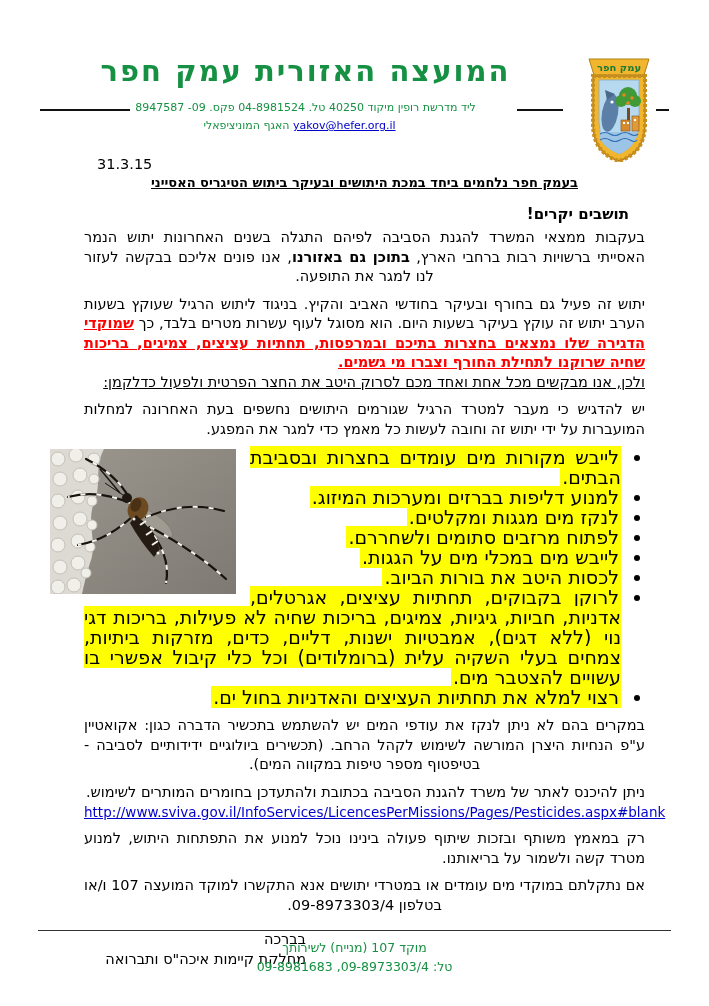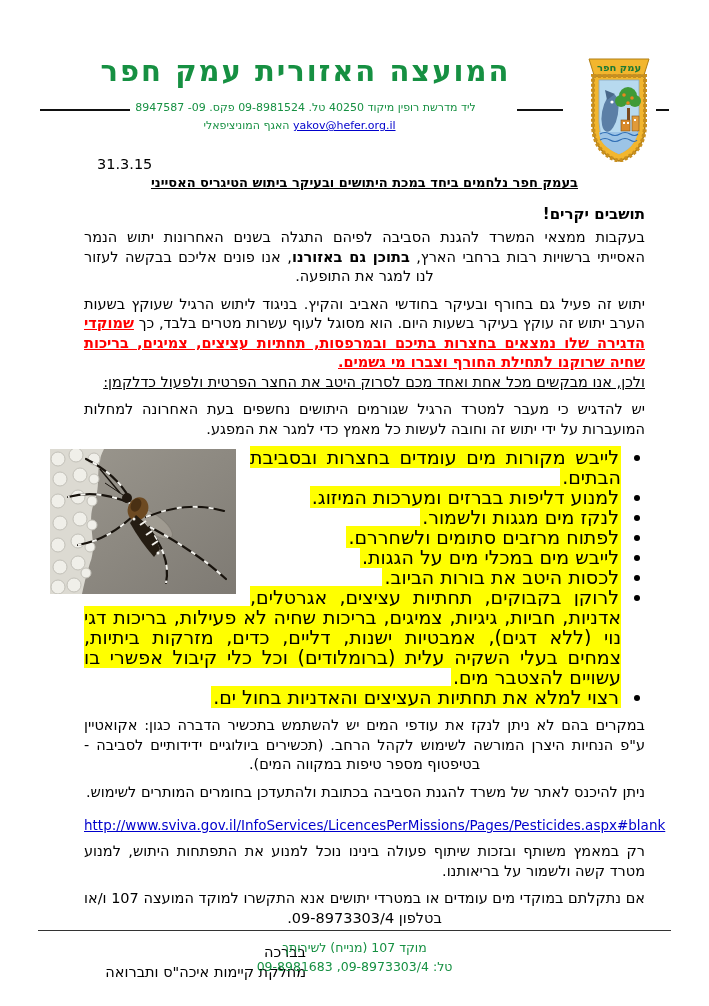--- a/index.html
+++ b/index.html
@@ -23,35 +23,35 @@
   .rule-dash{left:656px;width:13px;}
   .email-line{position:absolute;top:103px;right:150px;left:40px;text-align:center;
     color:var(--green,#169042);font-size:11px;}
   .email-line a{color:var(--link_blue,#0000cc);text-decoration:underline;}
   .logo{position:absolute;top:42px;left:585px;width:68px;height:104px;}
 
   
   .content{padding:2px 64px 0 84px;}
   .date{font-size:14.5px;direction:ltr;text-align:left;margin:0 0 3px 13px;}
   .subject{font-size:13px;font-weight:bold;text-decoration:underline;text-align:center;margin:0 0 15px;}
-  .salutation{font-size:15px;font-weight:bold;margin:10px 0 5px;}
+  .salutation{font-size:15px;font-weight:bold;margin:10px 16px 5px;}
   p.body{font-size:14.5px;line-height:19.5px;margin:0 0 8px;text-align:justify;}
   .tal-c{text-align-last:center;}
   .m0{margin-bottom:0 !important;}
   .b{font-weight:bold;}
   .red{color:var(--red,#ff0000);font-weight:bold;text-decoration:underline;}
   .ul-para{text-decoration:underline;}
 
   .mosq{float:left;width:186px;height:145px;margin:2px 14px 4px -34px;}
 
   ul.action-list{margin:2px 0 9px;padding:0 24px 0 0;list-style:disc;}
   ul.action-list li{font-size:19px;line-height:20px;text-align:justify;}
   ul.action-list mark{background:var(--highlight,#ffff00);color:#000;padding:0 2px;}
 
-  .link-line{margin:15px 0 9px;font-size:13.5px;direction:ltr;text-align:left;}
+  .link-line{margin:2px 0 9px;font-size:13.5px;direction:ltr;text-align:left;}
   .link-line a{color:var(--link_blue,#0000cc);text-decoration:underline;}
 
   .closing-block{width:210px;margin:14px auto 0 12px;text-align:right;
     font-size:14.5px;line-height:20px;}
   .closing-block .signature{white-space:nowrap;}
 
   
   .footer{
     position:absolute;left:38px;right:38px;bottom:30px;text-align:center;
     color:var(--green,#169042);font-size:12.5px;line-height:19px;
@@ -62,21 +62,21 @@
 </head>
 <body>
 
 <div class="page">
 
   <header>
     <div class="council-name">המועצה האזורית עמק חפר</div>
     <div class="rule rule-left"></div>
     <div class="rule rule-mid"></div>
     <div class="rule rule-dash"></div>
-    <div class="addr-line">ליד מדרשת רופין מיקוד 40250 טל. 09-8981524 פקס. 09- 8947587</div>
+    <div class="addr-line">ליד מדרשת רופין מיקוד 40250 טל. 04-8981524 פקס. 09- 8947587</div>
     <div class="email-line">
       <a href="#">yakov@hefer.org.il</a>
       <span>האגף המוניציפאלי</span>
     </div>
 
     <svg class="logo" viewBox="0 0 68 104">
       <polygon points="4,1 64,1 59,17 9,17" fill="#f2b62e" stroke="#b07f14" stroke-width="1"></polygon>
       <text x="34" y="13" text-anchor="middle" font-size="10" font-weight="bold" fill="#1e7a34">עמק חפר</text>
       <path d="M8,18 H60 V66 Q60,95 34,103 Q8,95 8,66 Z" fill="#f2b62e" stroke="#b07f14" stroke-width="1.5"></path>
       <path d="M8,18 H60 V66 Q60,95 34,103 Q8,95 8,66 Z" fill="none" stroke="#c98f1e" stroke-width="4" stroke-dasharray="3 2"></path>
@@ -184,21 +184,21 @@
             <path d="M102,96 L108,92"></path>
         </g>
         <circle cx="84" cy="70" r="1.5" fill="#f4f3ee"></circle>
         <circle cx="108" cy="104" r="1.5" fill="#f4f3ee"></circle>
       </g>
     </svg>
 
     <ul class="action-list">
         <li><mark>לייבש מקורות מים עומדים בחצרות ובסביבת הבתים.</mark></li>
         <li><mark>למנוע דליפות בברזים ומערכות המיזוג.</mark></li>
-        <li><mark>לנקז מים מגגות ולשמור.</mark></li>
+        <li><mark>לנקז מים מגגות ומקלטים.</mark></li>
         <li><mark>לפתוח מרזבים סתומים ולשחררם.</mark></li>
         <li><mark>לייבש מים במכלי מים על הגגות.</mark></li>
         <li><mark>לכסות היטב את בורות הביוב.</mark></li>
         <li><mark>לרוקן בקבוקים, תחתיות עציצים, אגרטלים, אדניות, חביות, גיגיות, צמיגים, בריכות שחיה לא פעילות, בריכות דגי נוי (ללא דגים), אמבטיות ישנות, דליים, כדים, מזרקות ביתיות, צמחים בעלי השקיה עלית (ברומלודים) וכל כלי קיבול אפשרי בו עשויים להצטבר מים.</mark></li>
         <li><mark>רצוי למלא את תחתיות העציצים והאדניות בחול ים.</mark></li>
       </ul>
 
     <p class="body tal-c">במקרים בהם לא ניתן לנקז את עודפי המים יש להשתמש בתכשיר הדברה כגון: אקואטיין ע"פ הנחיות היצרן המורשה לשימוש לקהל הרחב. (תכשירים ביולוגיים ידידותיים לסביבה - בטיפטוף מספר טיפות במקווה המים).</p>
     <p class="body m0">ניתן להיכנס לאתר של משרד להגנת הסביבה בכתובת ולהתעדכן בחומרים המותרים לשימוש.</p>
     <p class="link-line"><a href="#">http://www.sviva.gov.il/InfoServices/LicencesPerMissions/Pages/Pesticides.aspx#blank</a></p>

